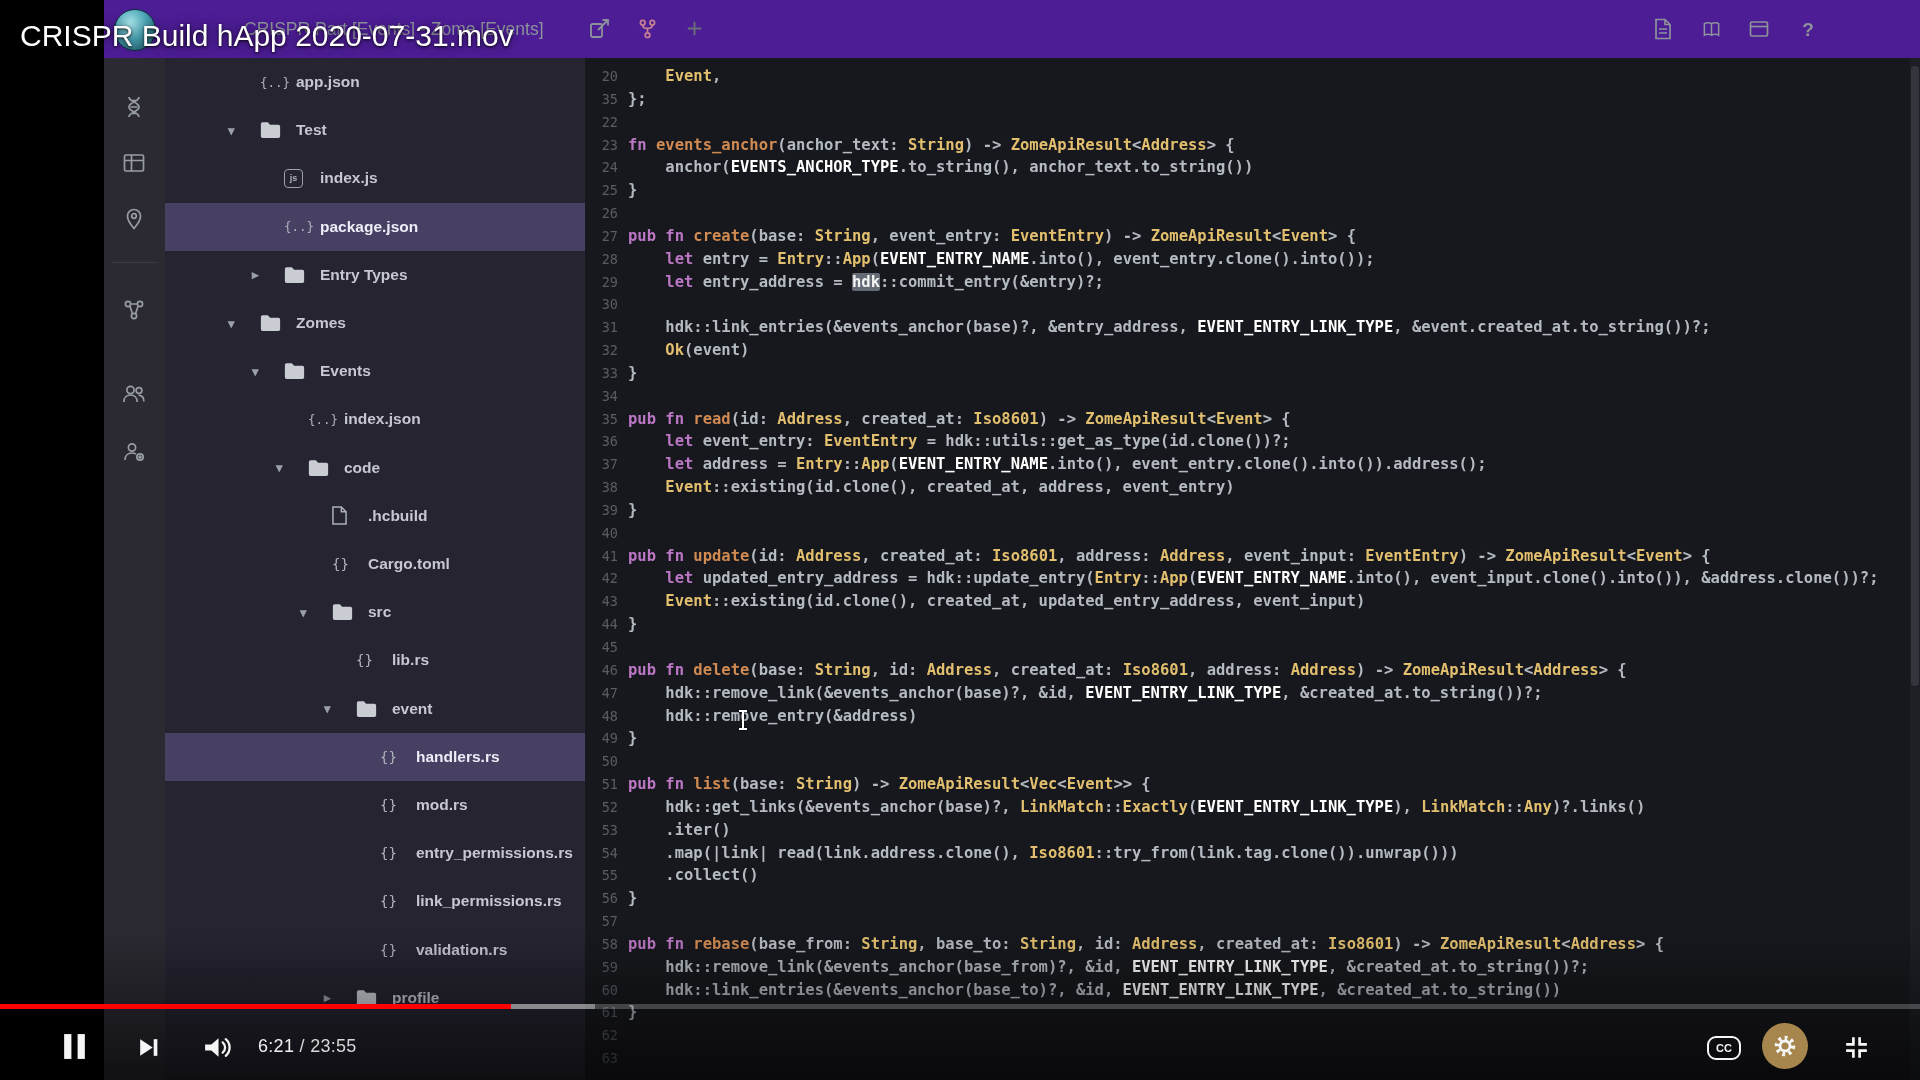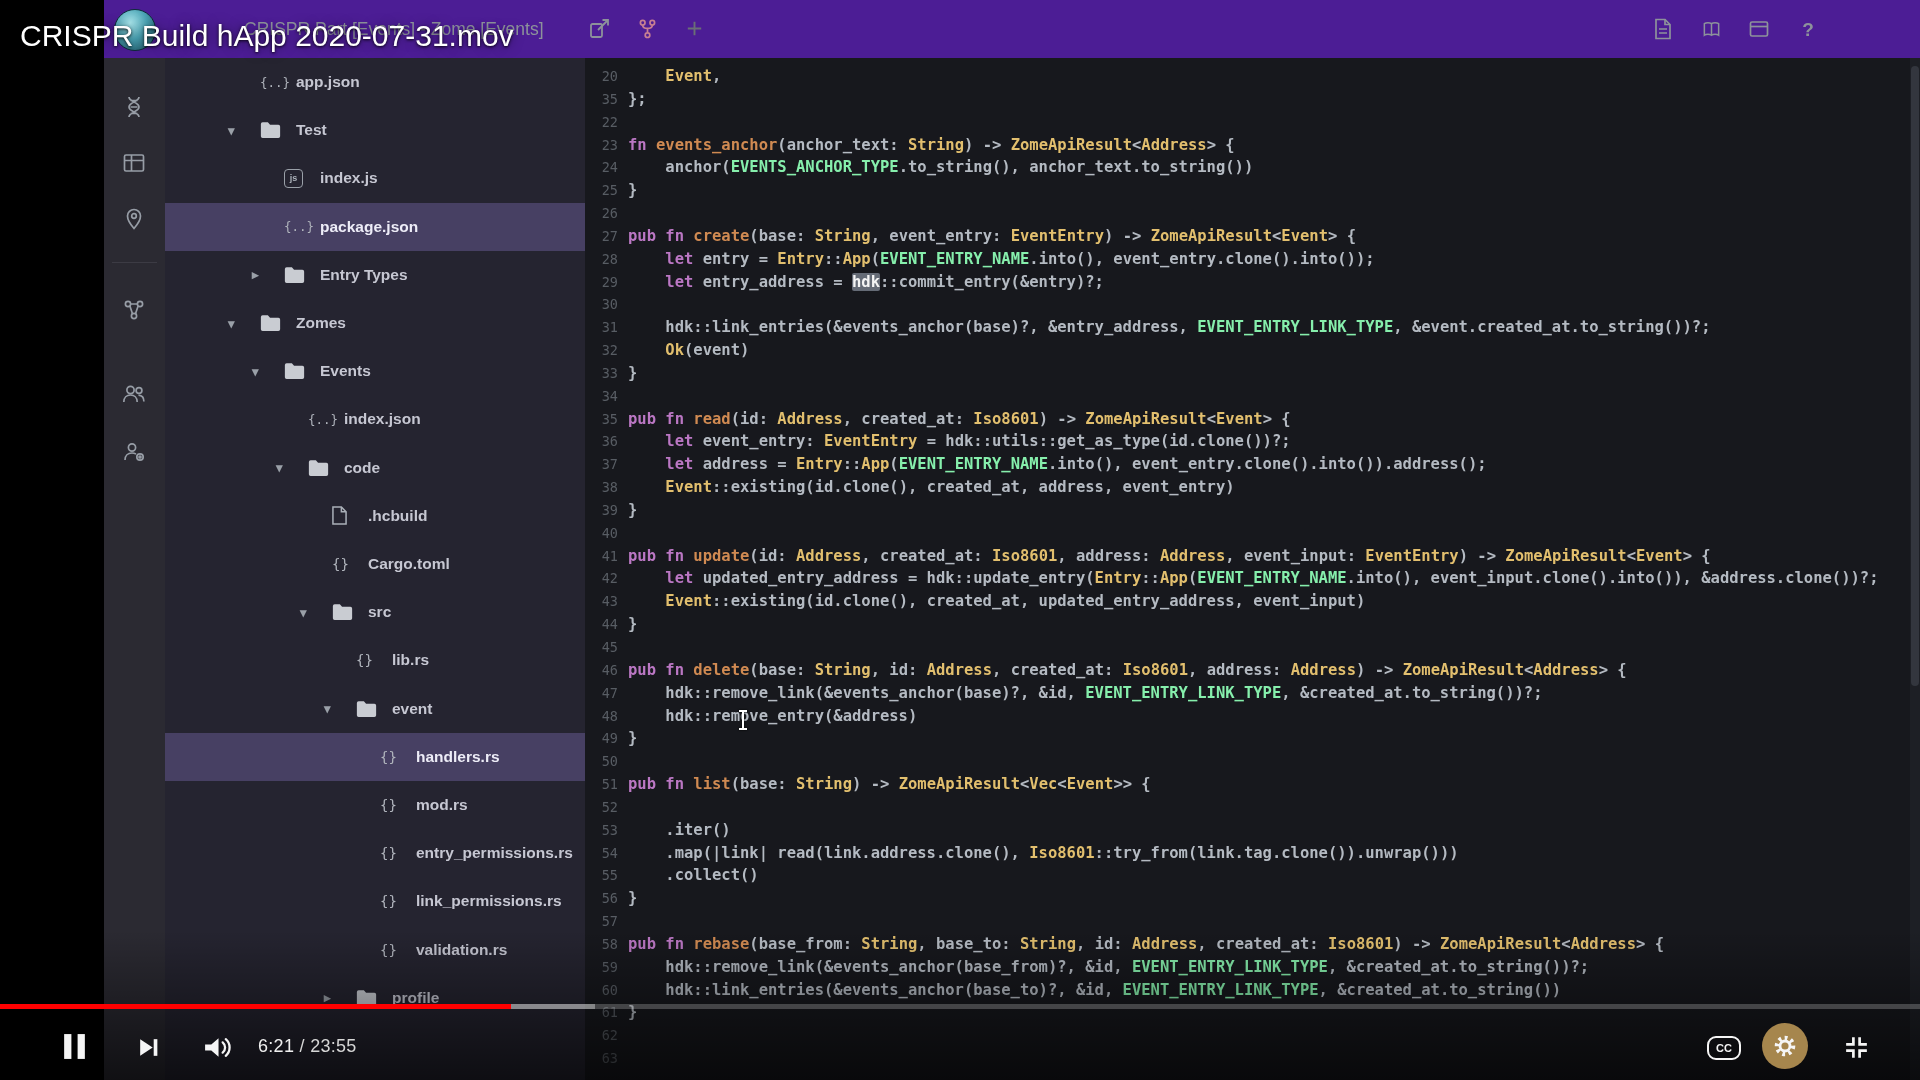--- a/index.html
+++ b/index.html
@@ -29,21 +29,21 @@
   .txticon{font-family:"DejaVu Sans Mono",monospace;font-size:12.5px;color:#b0b4bc;font-weight:normal;}
   .txticon.big{font-size:14px;}
   .jsbadge{width:17px;height:17px;border:1.5px solid #9aa0a8;border-radius:4px;font-size:9px;display:flex;
            align-items:center;justify-content:center;color:#aab0b8;font-weight:bold;}
 
   .editor{position:absolute;left:481px;right:0;top:58px;bottom:0;background:#17181d;overflow:hidden;}
   .cline{position:absolute;left:0;right:0;height:23px;line-height:23px;white-space:pre;
          font-family:"DejaVu Sans Mono",monospace;font-size:15.5px;font-weight:bold;color:#b4bac2;}
   .lnum{position:absolute;left:0;top:0;width:33px;text-align:right;font-size:13.5px;color:#585d64;font-weight:normal;}
   .ccode{position:absolute;left:43px;top:0;}
-  .kw{color:#bb77c4;} .fnname{color:#d08a52;} .cn{color:#86efac;} .ty{color:#e2bf6e;}
+  .kw{color:#bb77c4;} .fnname{color:#d08a52;} .cn{color:#ffffff;} .ty{color:#e2bf6e;}
   .selw{background:#656b76;color:#f4f4f4;border-radius:2px;}
   .vscroll{position:absolute;right:0;top:0;bottom:0;width:10px;background:#1d1f25;}
   .vthumb{position:absolute;right:1px;top:8px;width:8px;height:620px;background:#33363e;border-radius:4px;}
 
   
   .vtitle{position:absolute;left:20px;top:19px;font-size:30px;color:#fff;
           text-shadow:0 1px 3px rgba(0,0,0,.9),0 0 12px rgba(0,0,0,.5);white-space:nowrap;z-index:30;}
   .vgrad{position:absolute;left:0;right:0;bottom:0;height:150px;z-index:20;
          background:linear-gradient(to bottom,rgba(0,0,0,0),rgba(0,0,0,.62));}
   .pbar{position:absolute;left:0;right:0;top:1004px;height:5px;background:rgba(255,255,255,.22);z-index:31;}
@@ -345,21 +345,21 @@
           <div class="cline" style="top: 509.48px;"><span class="lnum">42</span><span class="ccode">    <span class="kw">let</span> updated_entry_address = hdk::update_entry(<span class="ty">Entry</span>::<span class="ty">App</span>(<span class="cn">EVENT_ENTRY_NAME</span>.into(), event_input.clone().into()), &amp;address.clone())?;</span></div>
           <div class="cline" style="top: 532.32px;"><span class="lnum">43</span><span class="ccode">    <span class="ty">Event</span>::existing(id.clone(), created_at, updated_entry_address, event_input)</span></div>
           <div class="cline" style="top: 555.16px;"><span class="lnum">44</span><span class="ccode">}</span></div>
           <div class="cline" style="top: 578px;"><span class="lnum">45</span><span class="ccode"></span></div>
           <div class="cline" style="top: 600.84px;"><span class="lnum">46</span><span class="ccode"><span class="kw">pub</span> <span class="kw">fn</span> <span class="fnname">delete</span>(base: <span class="ty">String</span>, id: <span class="ty">Address</span>, created_at: <span class="ty">Iso8601</span>, address: <span class="ty">Address</span>) -&gt; <span class="ty">ZomeApiResult</span>&lt;<span class="ty">Address</span>&gt; {</span></div>
           <div class="cline" style="top: 623.68px;"><span class="lnum">47</span><span class="ccode">    hdk::remove_link(&amp;events_anchor(base)?, &amp;id, <span class="cn">EVENT_ENTRY_LINK_TYPE</span>, &amp;created_at.to_string())?;</span></div>
           <div class="cline" style="top: 646.52px;"><span class="lnum">48</span><span class="ccode">    hdk::remove_entry(&amp;address)</span></div>
           <div class="cline" style="top: 669.36px;"><span class="lnum">49</span><span class="ccode">}</span></div>
           <div class="cline" style="top: 692.2px;"><span class="lnum">50</span><span class="ccode"></span></div>
           <div class="cline" style="top: 715.04px;"><span class="lnum">51</span><span class="ccode"><span class="kw">pub</span> <span class="kw">fn</span> <span class="fnname">list</span>(base: <span class="ty">String</span>) -&gt; <span class="ty">ZomeApiResult</span>&lt;<span class="ty">Vec</span>&lt;<span class="ty">Event</span>&gt;&gt; {</span></div>
-          <div class="cline" style="top: 737.88px;"><span class="lnum">52</span></div>
+          <div class="cline" style="top: 737.88px;"><span class="lnum">52</span><span class="ccode">    hdk::get_links(&amp;events_anchor(base)?, <span class="ty">LinkMatch</span>::<span class="ty">Exactly</span>(<span class="cn">EVENT_ENTRY_LINK_TYPE</span>), <span class="ty">LinkMatch</span>::<span class="ty">Any</span>)?.links()</span></div>
           <div class="cline" style="top: 760.72px;"><span class="lnum">53</span><span class="ccode">    .iter()</span></div>
           <div class="cline" style="top: 783.56px;"><span class="lnum">54</span><span class="ccode">    .map(|link| read(link.address.clone(), <span class="ty">Iso8601</span>::try_from(link.tag.clone()).unwrap()))</span></div>
           <div class="cline" style="top: 806.4px;"><span class="lnum">55</span><span class="ccode">    .collect()</span></div>
           <div class="cline" style="top: 829.24px;"><span class="lnum">56</span><span class="ccode">}</span></div>
           <div class="cline" style="top: 852.08px;"><span class="lnum">57</span><span class="ccode"></span></div>
           <div class="cline" style="top: 874.92px;"><span class="lnum">58</span><span class="ccode"><span class="kw">pub</span> <span class="kw">fn</span> <span class="fnname">rebase</span>(base_from: <span class="ty">String</span>, base_to: <span class="ty">String</span>, id: <span class="ty">Address</span>, created_at: <span class="ty">Iso8601</span>) -&gt; <span class="ty">ZomeApiResult</span>&lt;<span class="ty">Address</span>&gt; {</span></div>
           <div class="cline" style="top: 897.76px;"><span class="lnum">59</span><span class="ccode">    hdk::remove_link(&amp;events_anchor(base_from)?, &amp;id, <span class="cn">EVENT_ENTRY_LINK_TYPE</span>, &amp;created_at.to_string())?;</span></div>
           <div class="cline" style="top: 920.6px;"><span class="lnum">60</span><span class="ccode">    hdk::link_entries(&amp;events_anchor(base_to)?, &amp;id, <span class="cn">EVENT_ENTRY_LINK_TYPE</span>, &amp;created_at.to_string())</span></div>
           <div class="cline" style="top: 943.44px;"><span class="lnum">61</span><span class="ccode">}</span></div>
           <div class="cline" style="top: 966.28px;"><span class="lnum">62</span><span class="ccode"></span></div>

